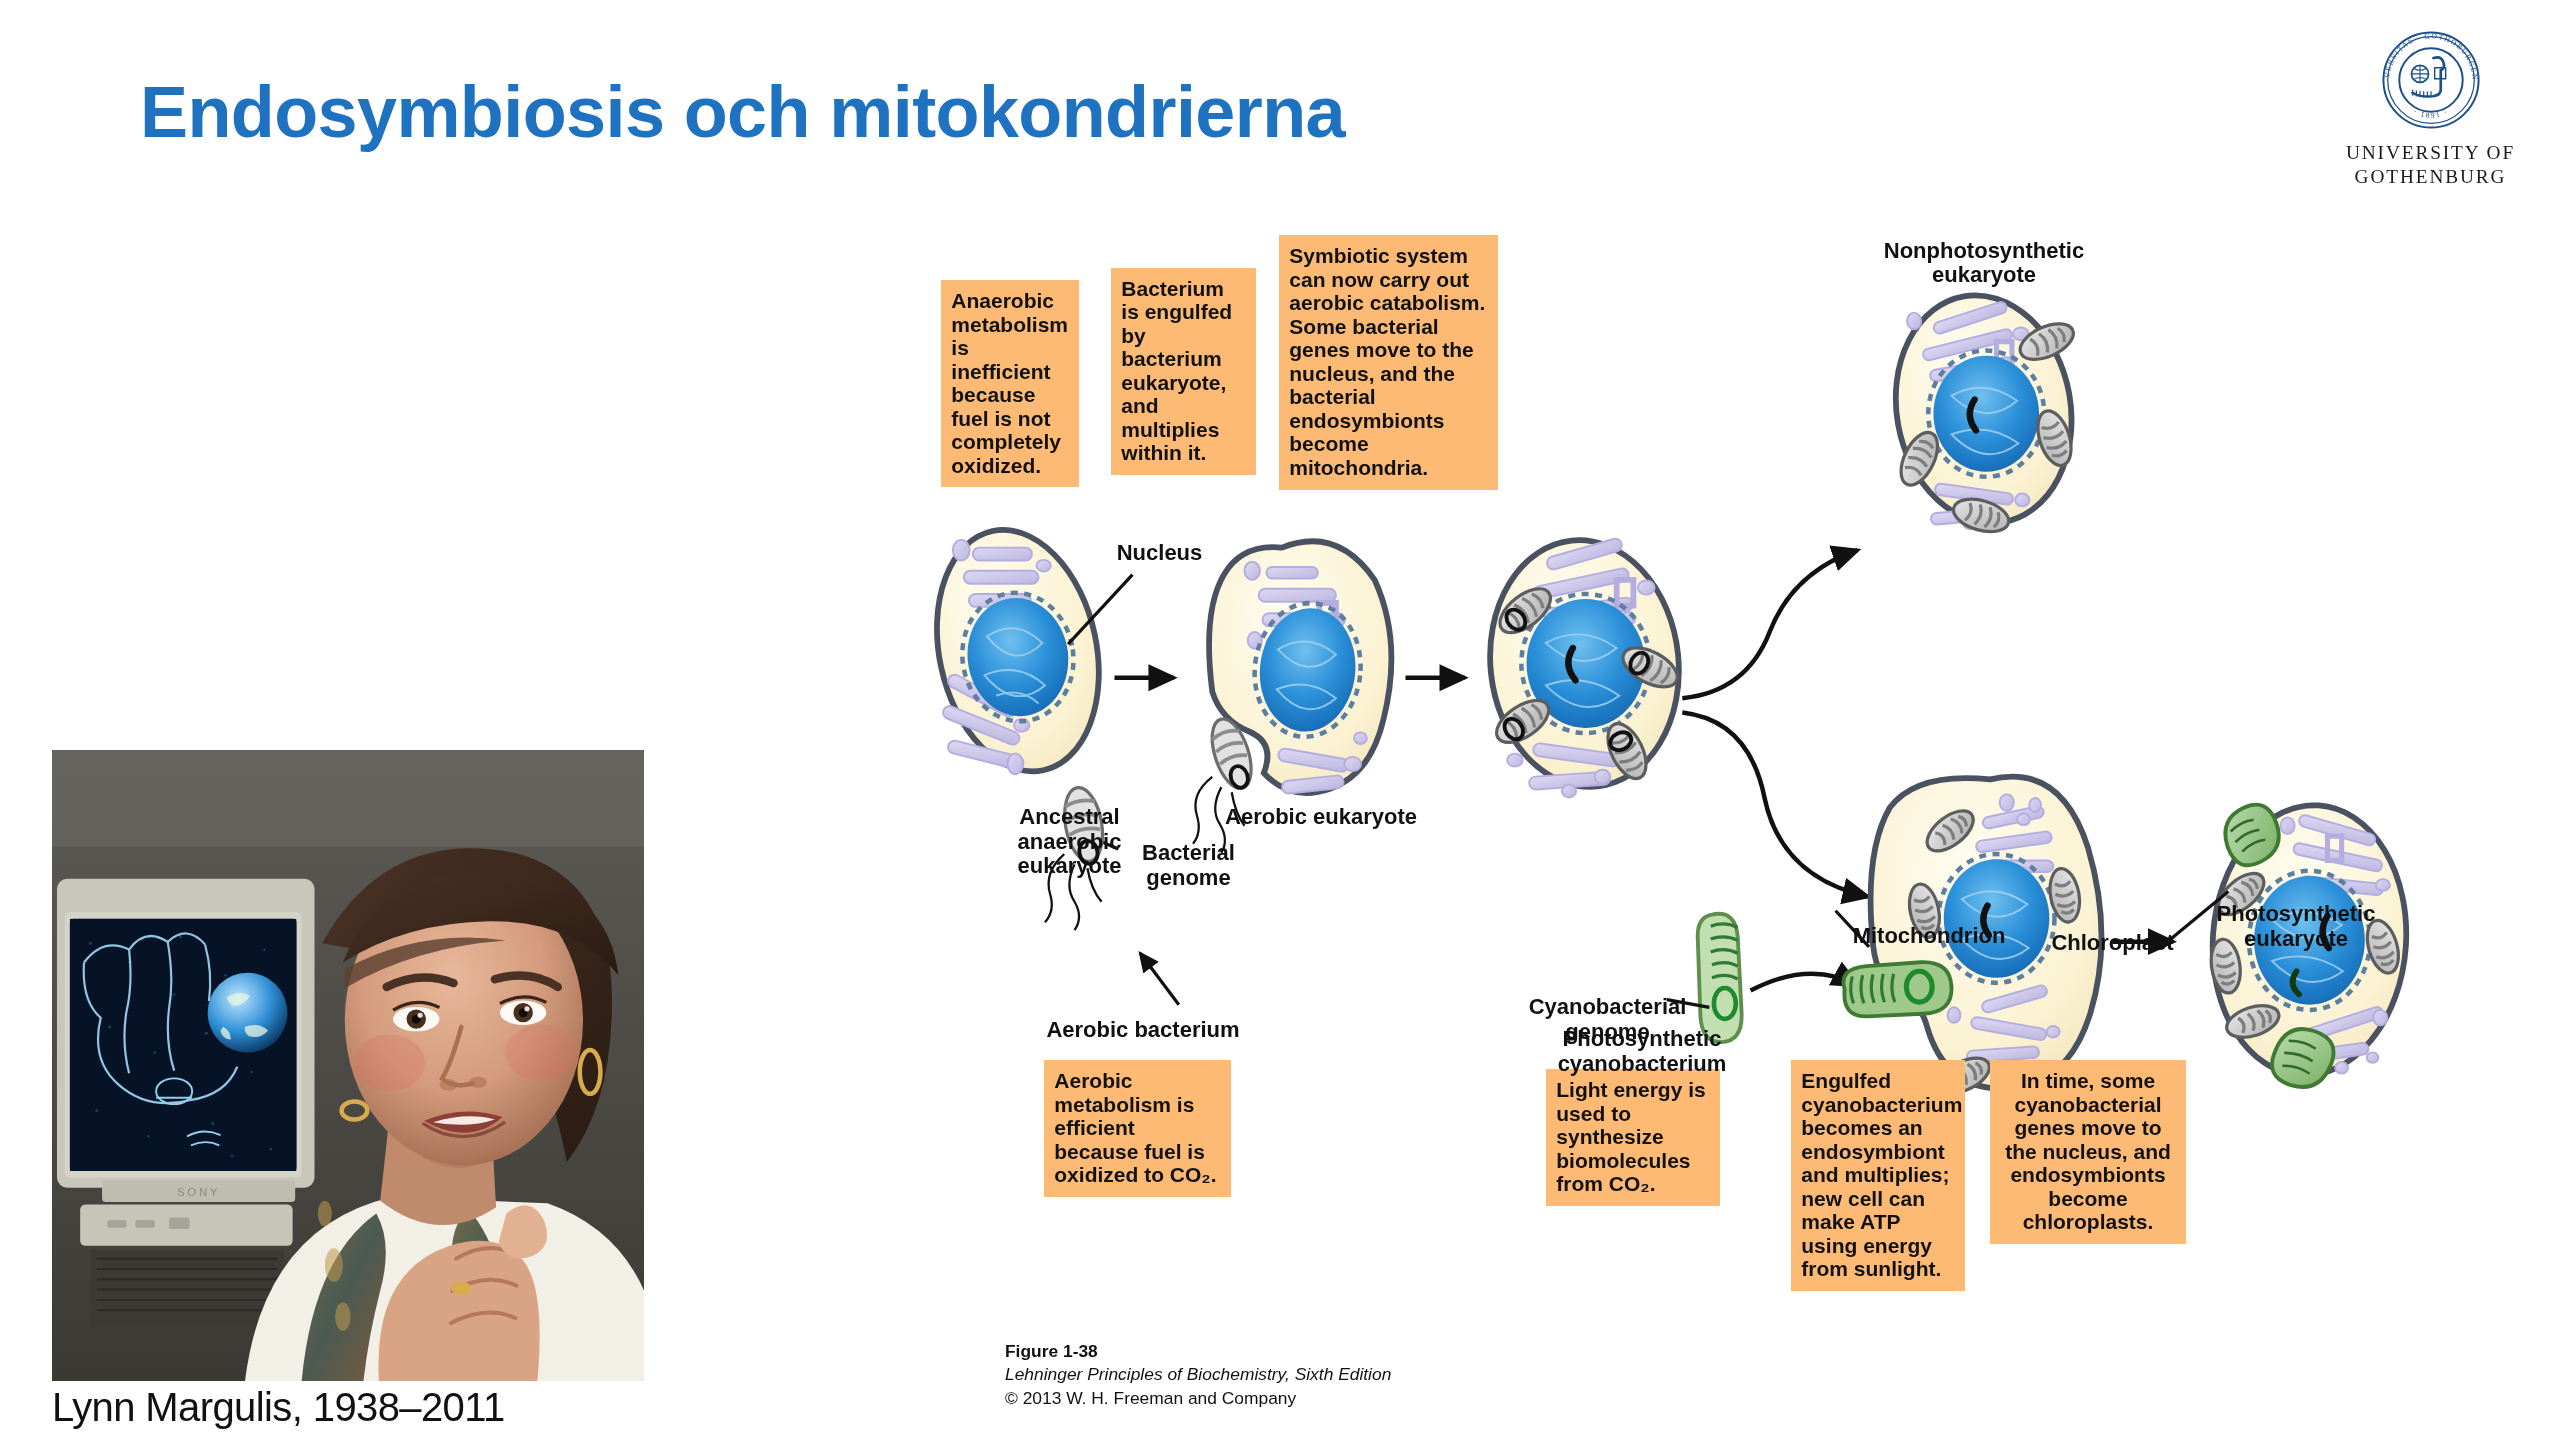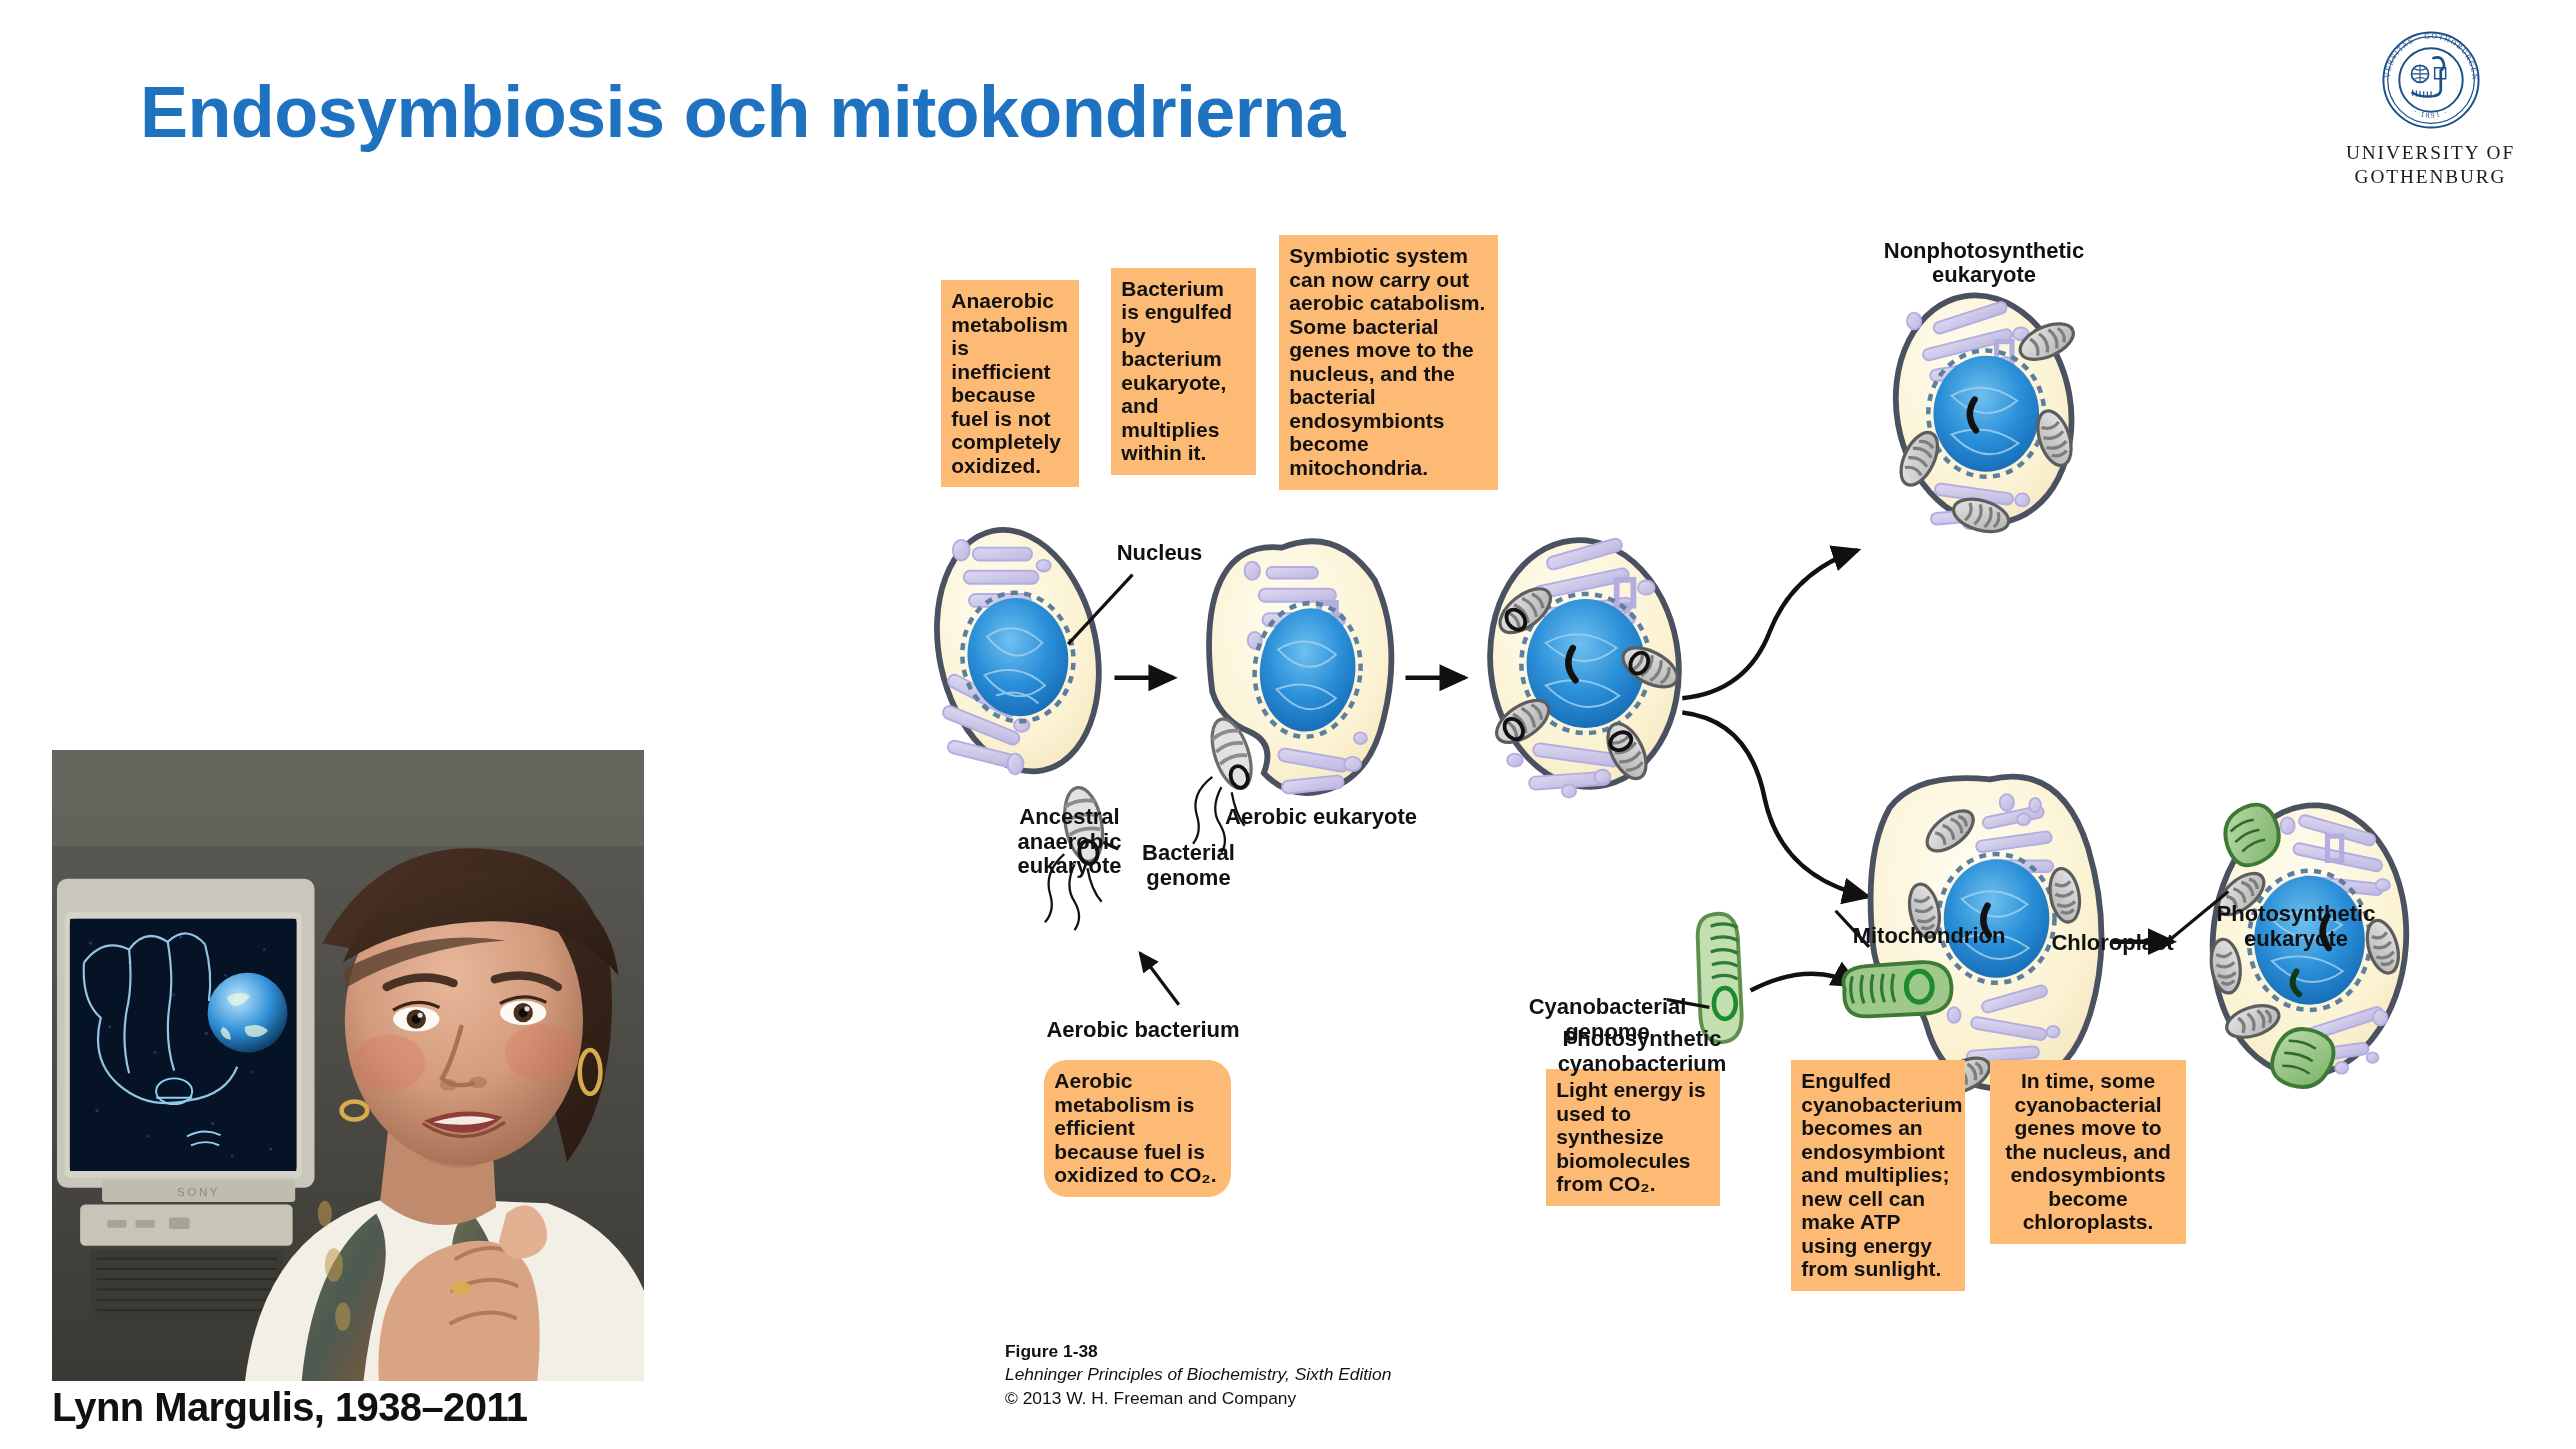--- a/index.html
+++ b/index.html
@@ -17,21 +17,21 @@
   #logo-block{position:absolute;right:39px;top:19.3px;width:213px;text-align:center;}
   #logo-seal{margin:0 auto;display:block;}
   .logo-line{font-family:"Liberation Serif",serif;color:#1a1a1a;
              font-size:19.3px;letter-spacing:1.9px;line-height:1.25;}
 
   
   #photo-frame{position:absolute;left:52px;top:750px;width:592px;height:631px;
                overflow:hidden;background:#fdba74;}
   #photo-canvas{width:592px;height:631px;display:block;}
   #photo-caption{position:absolute;left:52px;top:1385px;width:631px;
-                 font-size:40px;font-weight:bold;color:#111;letter-spacing:-0.6px;}
+                 font-size:40px;font-weight:normal;color:#111;letter-spacing:-0.6px;}
 
   
   #figure{position:absolute;left:902px;top:245px;width:1674px;height:1204px;}
 
   .callout{position:absolute;background:#fdba74;color:#111;
            font-weight:bold;line-height:1.12;padding:9px 10.3px 10.3px 10.3px;
            box-sizing:border-box;}
   .lbl{position:absolute;color:#111;font-weight:bold;line-height:1.12;
        text-align:center;}
 
@@ -249,21 +249,21 @@
 
 <div id="figure">
 
   
   <div class="callout" style="left:39px;top:35px;width:138px;font-size:21px;">Anaerobic metabolism is inefficient because fuel is not completely oxidized.</div>
 
   <div class="callout" style="left:209px;top:22.5px;width:145px;font-size:21px;">Bacterium is engulfed by bacterium eukaryote, and multiplies within it.</div>
 
   <div class="callout" style="left:377px;top:-9.7px;width:219px;font-size:21px;">Symbiotic system can now carry out aerobic catabolism. Some bacterial genes move to the nucleus, and the bacterial endosymbionts become mitochondria.</div>
 
-  <div class="callout" style="left:142px;top:815px;width:187px;font-size:21px;border-radius:23px;">Aerobic metabolism is efficient because fuel is oxidized to CO₂.</div>
+  <div class="callout" style="left:142px;top:815px;width:187px;font-size:21px;">Aerobic metabolism is efficient because fuel is oxidized to CO₂.</div>
 
   <div class="callout" style="left:644px;top:824px;width:174px;font-size:21px;">Light energy is used to synthesize biomolecules from CO₂.</div>
 
   <div class="callout" style="left:889px;top:815px;width:174px;font-size:21px;">Engulfed cyanobacterium becomes an endosymbiont and multiplies; new cell can make ATP using energy from sunlight.</div>
 
   <div class="callout" style="left:1088px;top:815px;width:196px;font-size:21px;text-align:center;">In time, some cyanobacterial genes move to the nucleus, and endosymbionts become chloroplasts.</div>
 
   
   <div class="lbl" style="left:193px;top:296px;width:129px;font-size:22px;">Nucleus</div>
 

